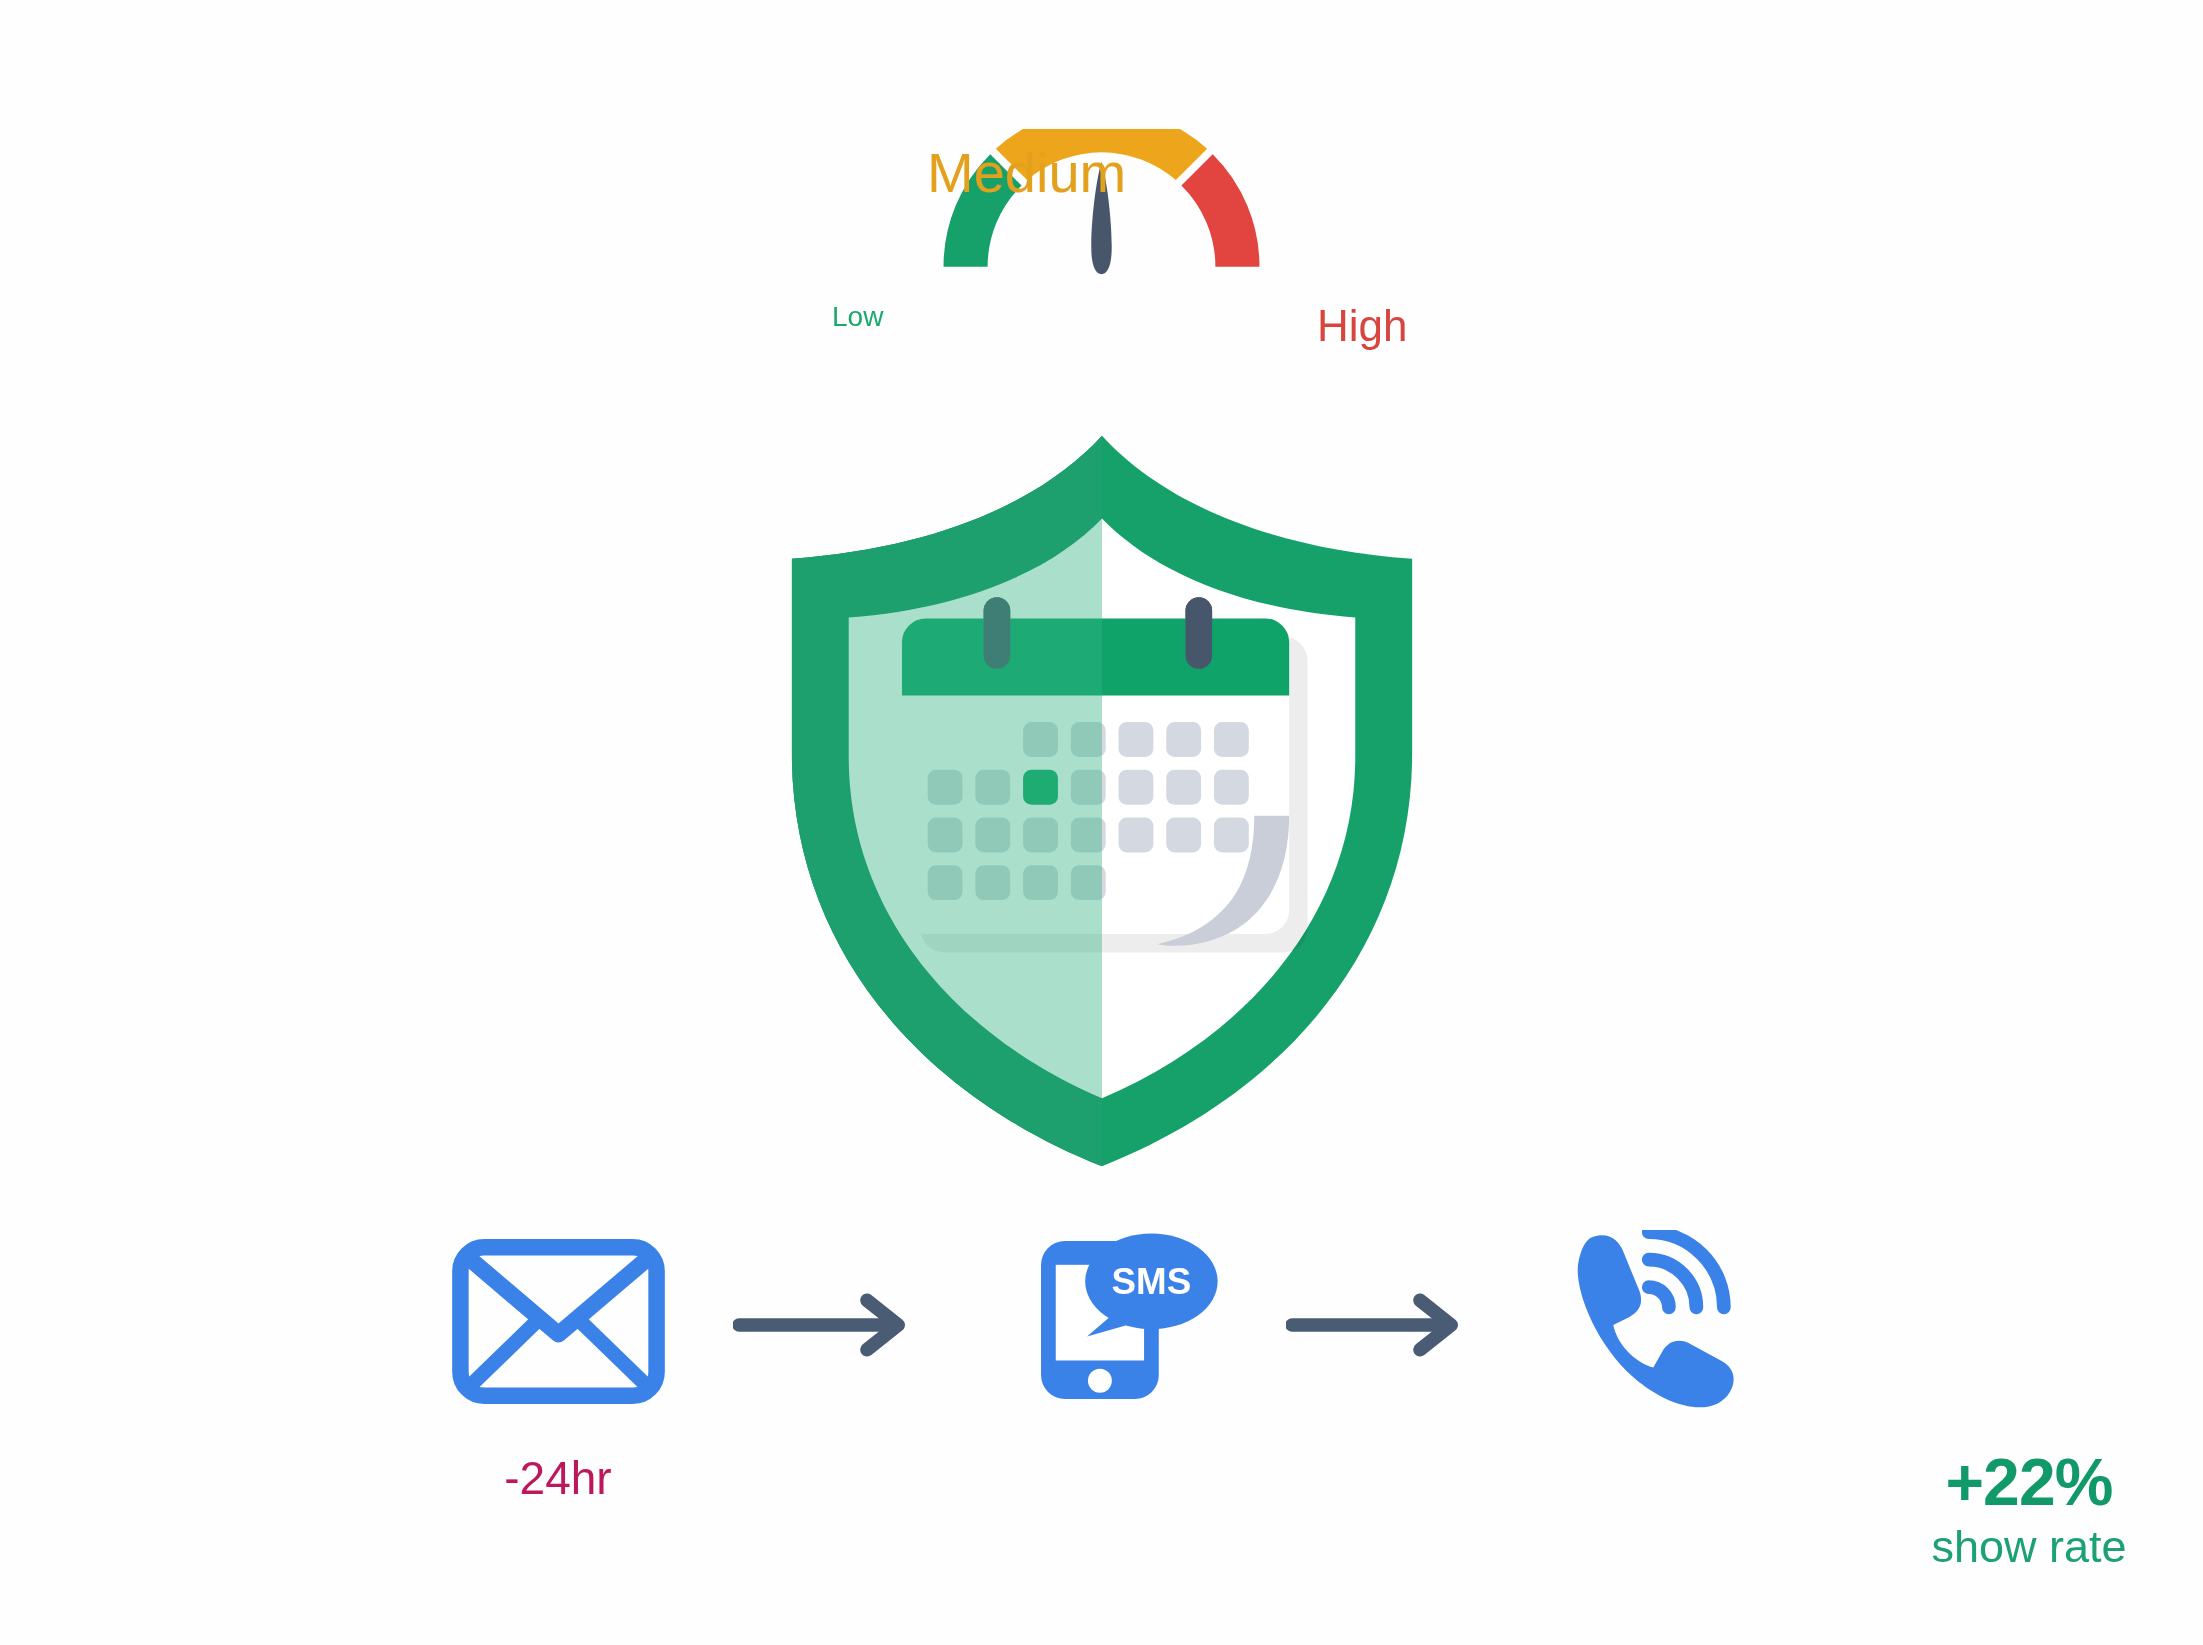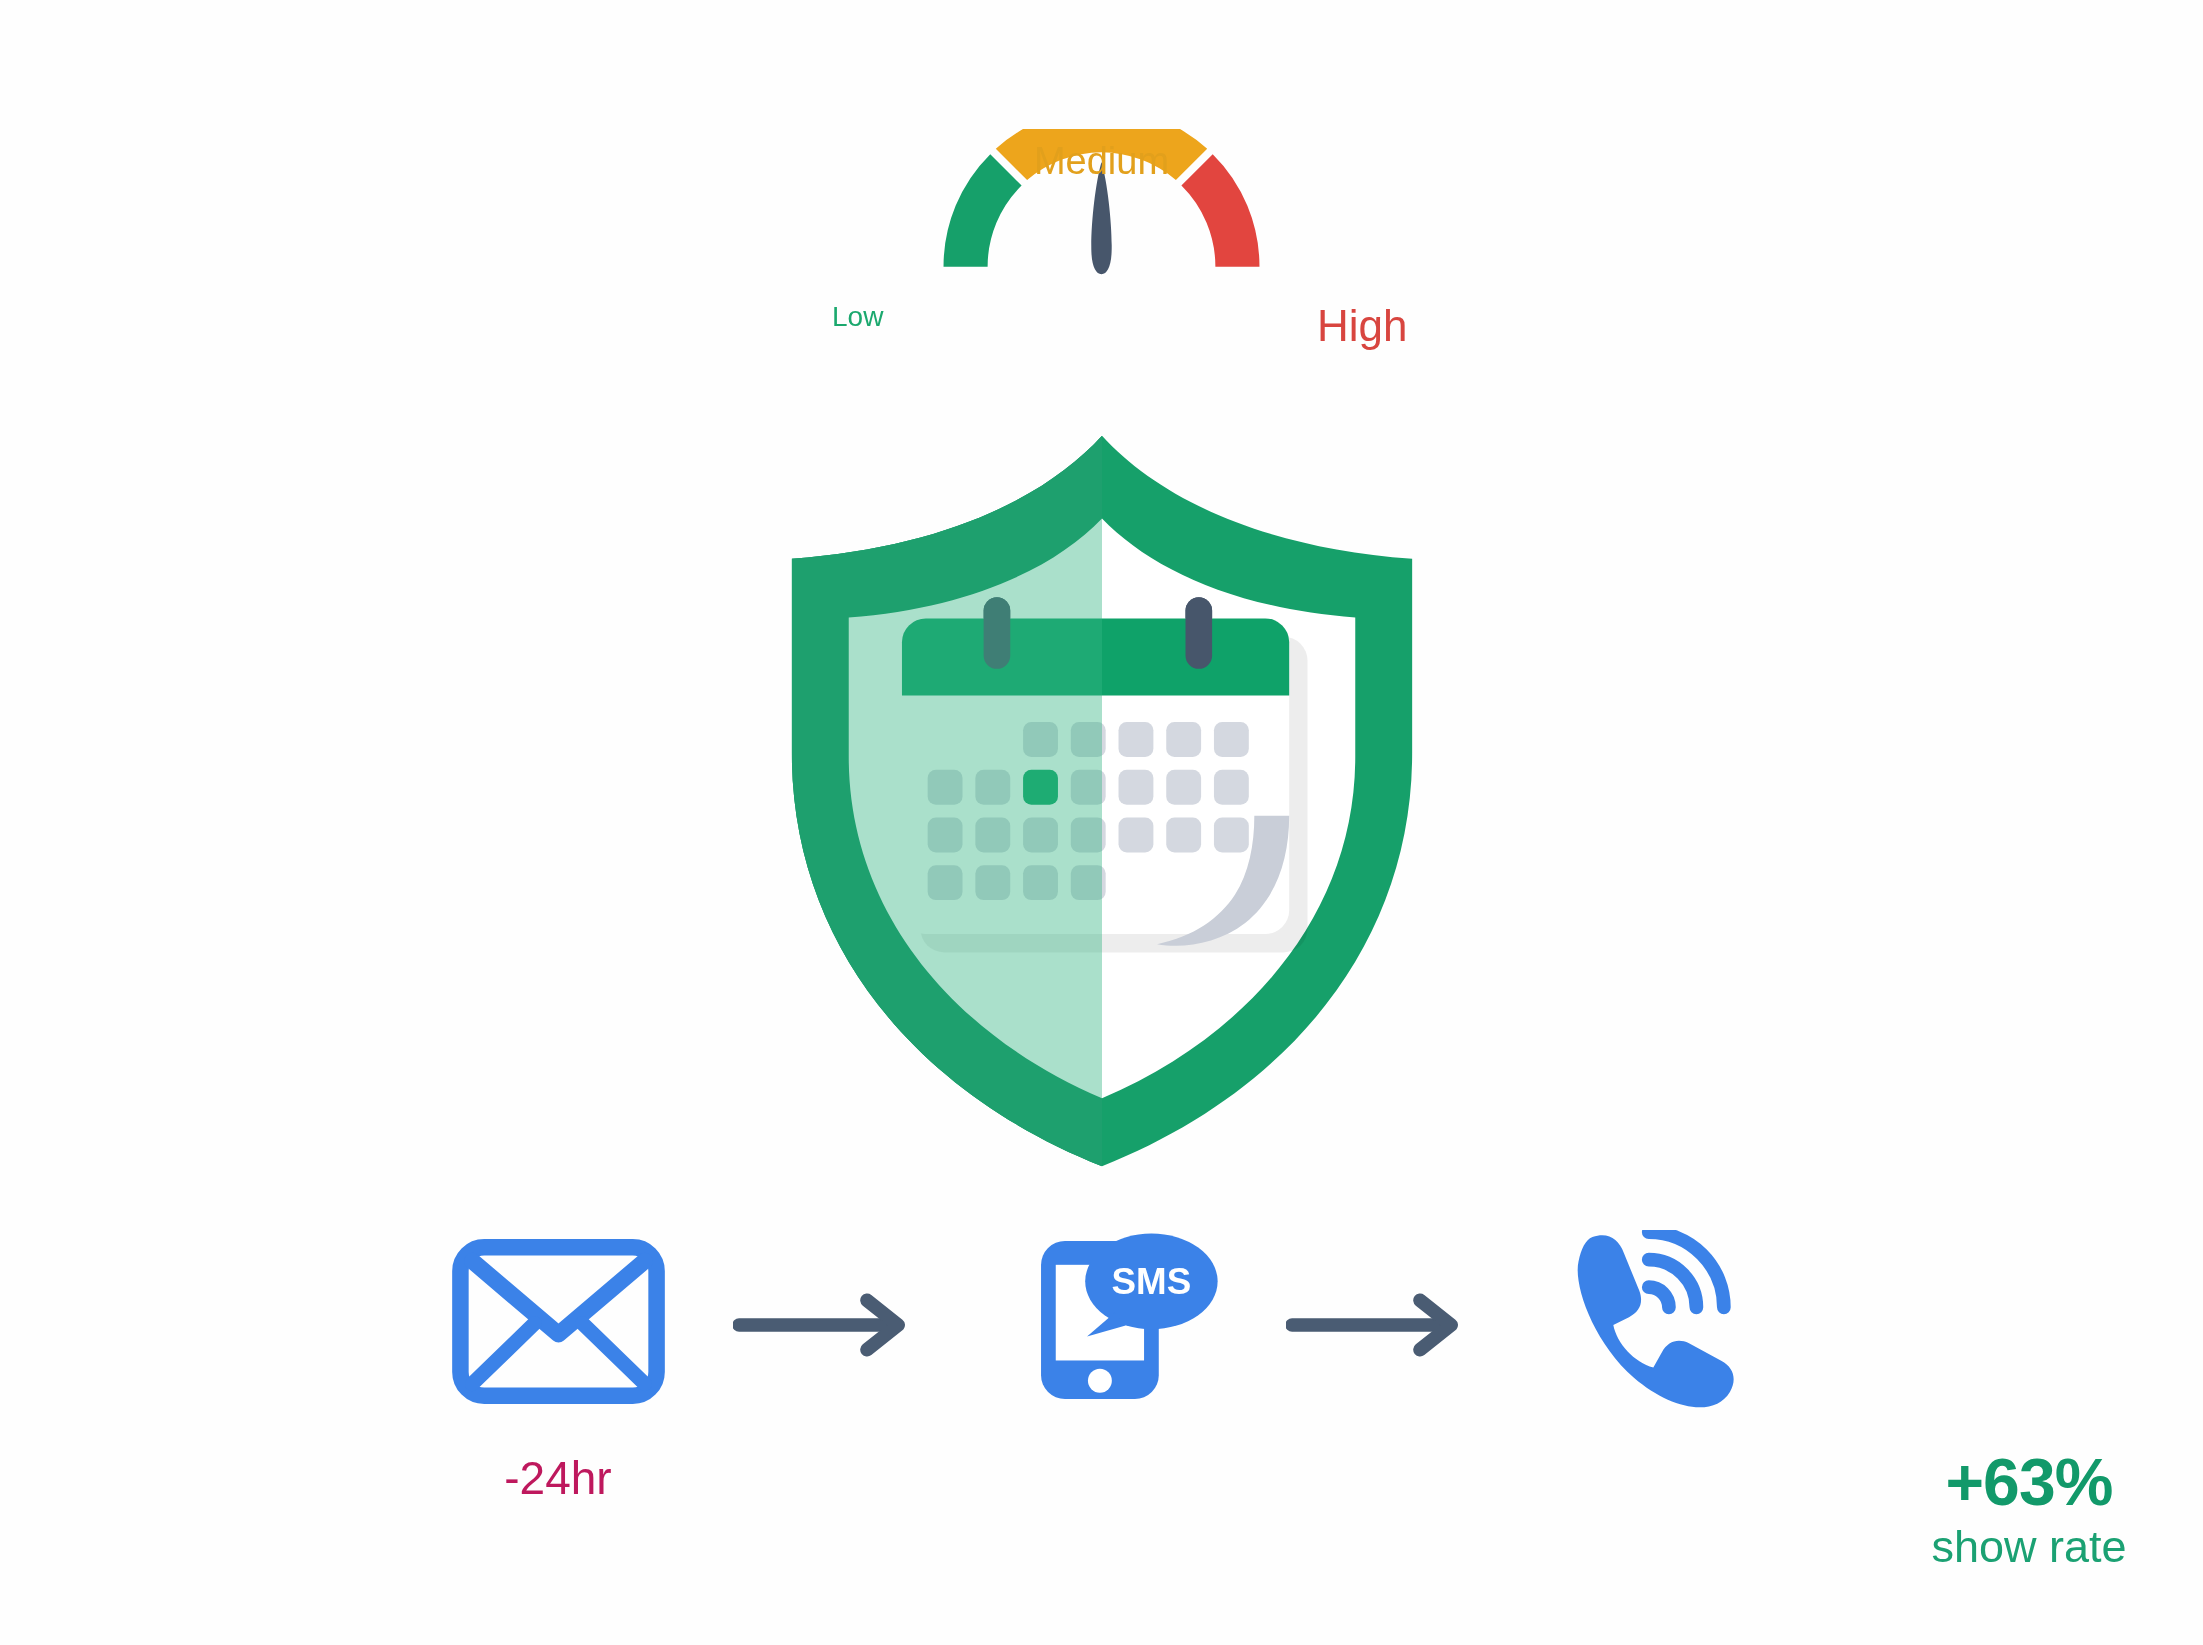--- a/index.html
+++ b/index.html
@@ -30,22 +30,22 @@
 
   .gauge-label {
     position: absolute;
     white-space: nowrap;
     font-weight: 400;
   }
   #label-medium {
     left: 927px;
     top: 140px;
     width: 349px;
-    text-align: center;
-    font-size: 38px;
+    text-align: left;
+    font-size: 56px;
     color: #e2a01c;
   }
   #label-low {
     left: 832px;
     top: 301px;
     font-size: 28px;
     color: #1ba86e;
   }
   #label-high {
     left: 1285px;
@@ -313,18 +313,18 @@
                C 17 28 22 17 30 14 Z" fill="#3b82e8" transform="translate(-4,-6) scale(0.95)"></path>
       <path d="M 108 84 a 22 22 0 0 0 -22 -22" fill="none" stroke="#3b82e8" stroke-width="15" stroke-linecap="round"></path>
       <path d="M 138 84 a 52 52 0 0 0 -52 -52" fill="none" stroke="#3b82e8" stroke-width="15" stroke-linecap="round"></path>
       <path d="M 168 84 a 82 82 0 0 0 -82 -82" fill="none" stroke="#3b82e8" stroke-width="15" stroke-linecap="round"></path>
     </svg>
   </div>
 
   <div class="flow-caption" id="caption-0">-24hr</div>
 
   <div id="stat-block">
-    <div id="stat-value">+63%</div>
+    <div id="stat-value">+22%</div>
     <div id="stat-caption">show rate</div>
   </div>
 
 </div>
 
 
 </body></html>

